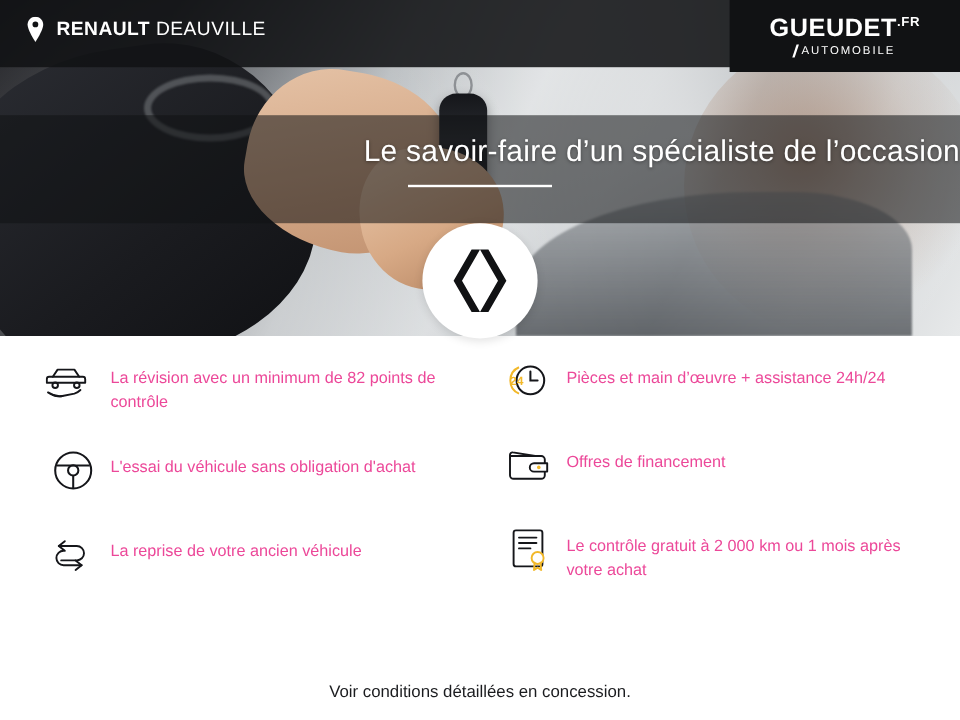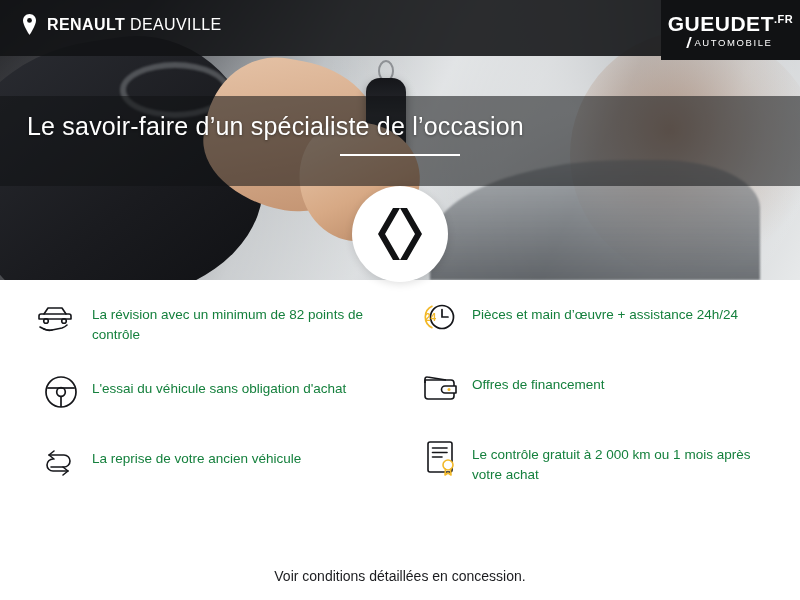--- a/index.html
+++ b/index.html
@@ -130,21 +130,21 @@
     font-size: 16px;
     letter-spacing: 0.4px;
     white-space: nowrap;
   }
   .dealer-name .bold { font-weight: 700; }
   .dealer-name .light { font-weight: 400; }
 
   .brandbox {
     position: absolute;
     top: 0; right: 0;
-    width: 139px; height: 60px;
+    width: 192px; height: 60px;
     background: #111214;
     display: flex; flex-direction: column;
     align-items: center; justify-content: center;
     color: #ffffff;
   }
   .brandbox .b-main {
     font-size: 21px; font-weight: 700; letter-spacing: 0.5px;
     line-height: 1;
   }
   .brandbox .b-main .suffix { font-size: 11px; vertical-align: super; font-weight: 700; }
@@ -153,21 +153,21 @@
     display: flex; align-items: center; gap: 4px;
   }
   .brandbox .slash {
     display: inline-block; width: 2px; height: 11px;
     background: #ffffff; transform: skewX(-18deg);
   }
 
   .tagline {
     position: absolute;
     top: 112px; left: 0; width: 800px;
-    text-align: left;
+    text-align: right;
     color: #ffffff;
     font-size: 25px;
     font-weight: 400;
     letter-spacing: 0.2px;
     text-shadow: 0 1px 3px rgba(0,0,0,0.4);
     padding-left: 27px;
   }
   .tagline-rule {
     position: absolute;
     top: 154px; left: 50%;
@@ -210,21 +210,21 @@
     min-height: 44px;
   }
   .feature .ic {
     flex: 0 0 44px;
     width: 44px; height: 44px;
     display: flex; align-items: center; justify-content: flex-end;
   }
   .feature .txt {
     font-size: 13.5px;
     line-height: 1.45;
-    color: #15803d;
+    color: #ec4899;
     padding-top: 9px;
   }
 
   .footnote {
     position: absolute;
     left: 0; bottom: 16px;
     width: 800px;
     text-align: center;
     font-size: 14px;
     color: #1b1c1f;

